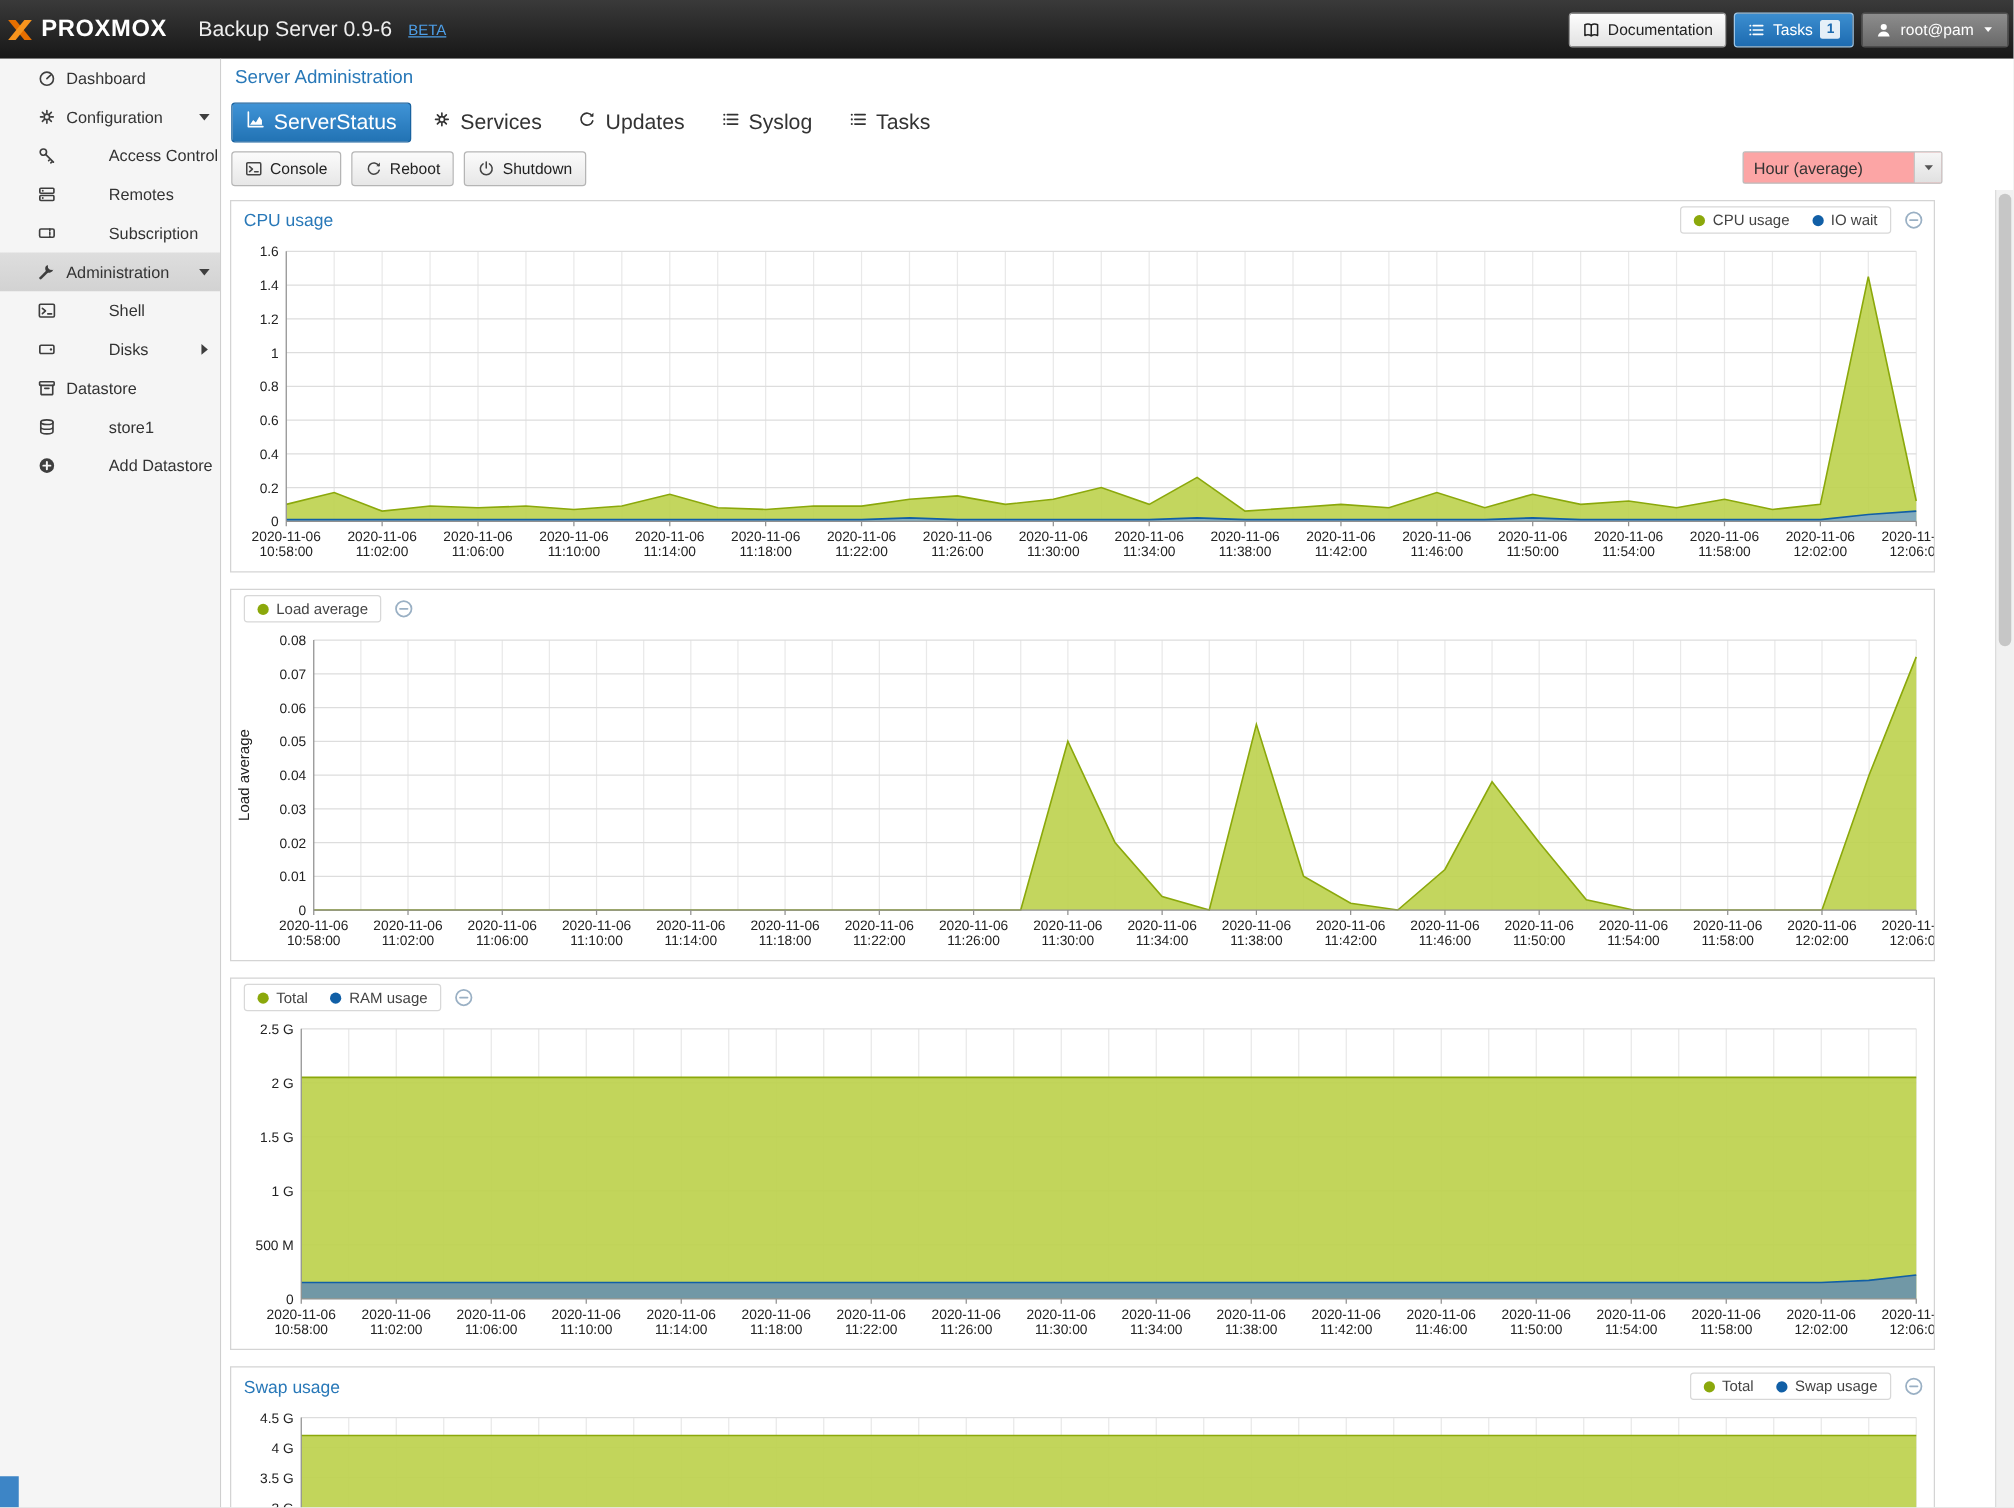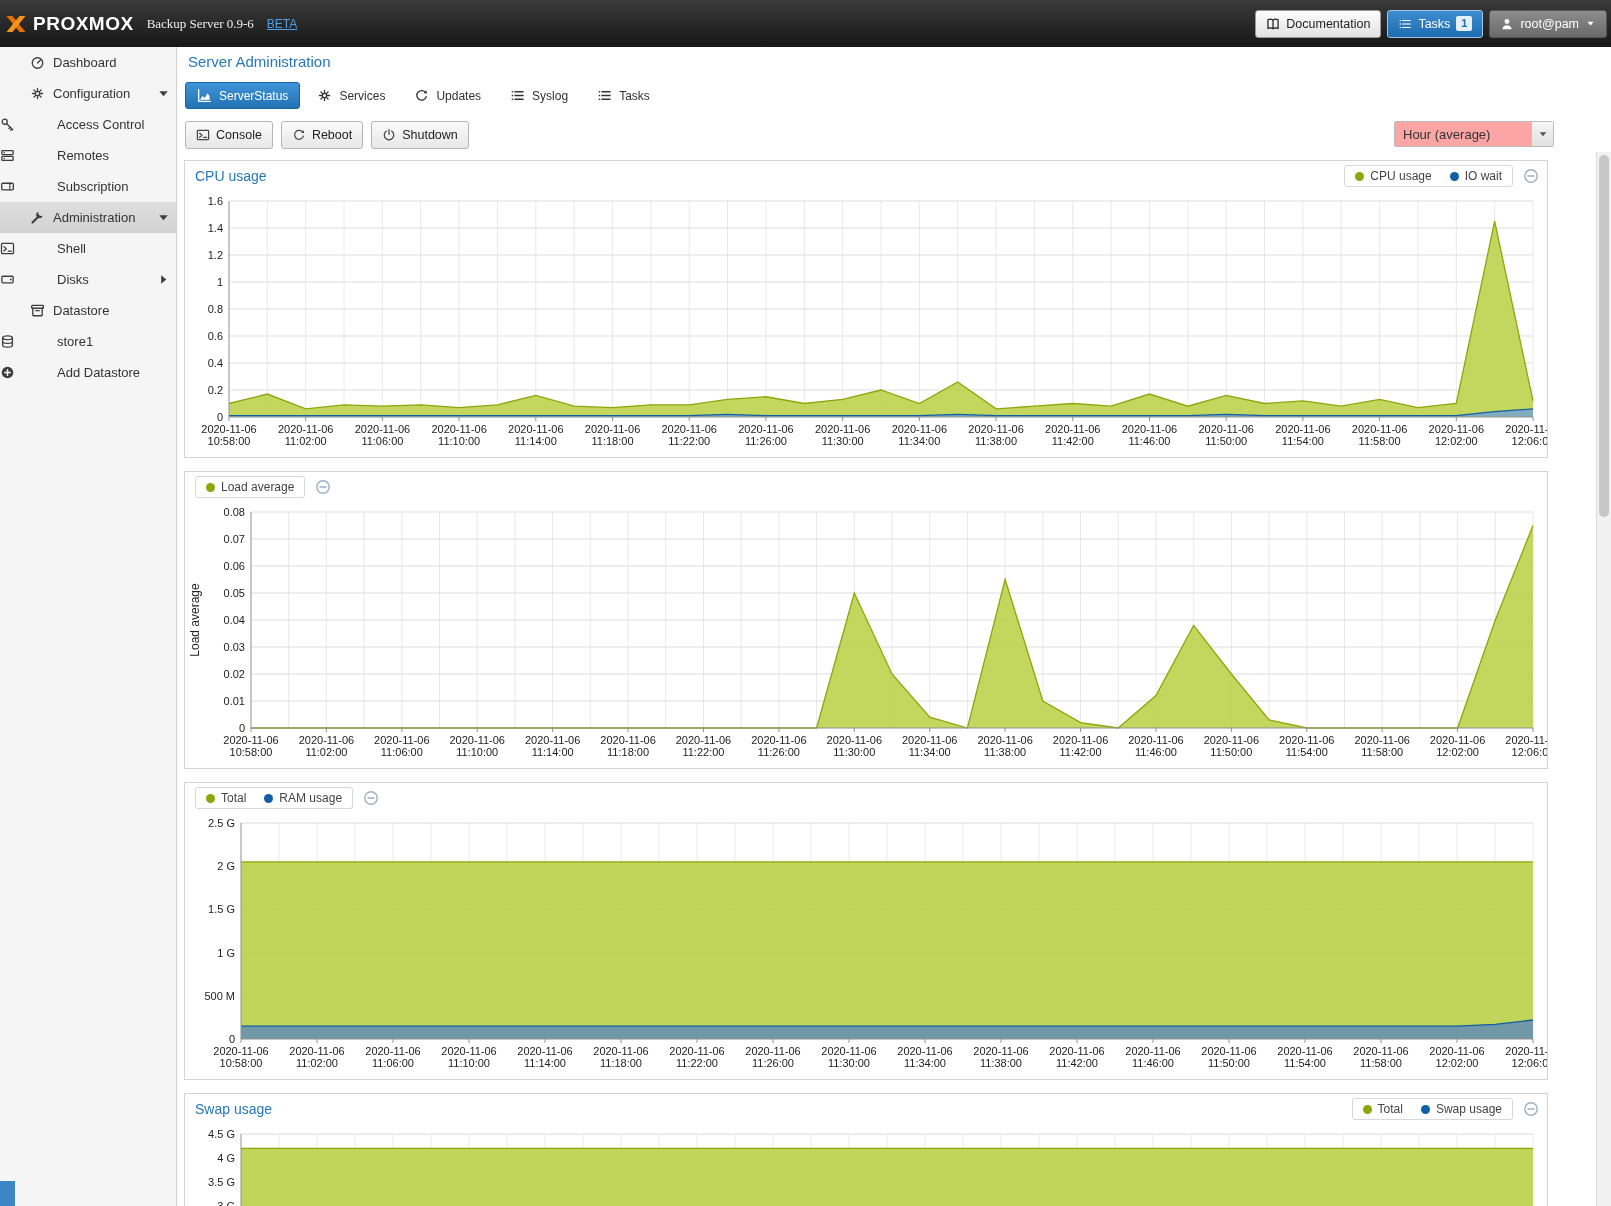--- a/index.html
+++ b/index.html
@@ -6,43 +6,43 @@
   .app{position:relative;width:1611px;height:1206px;background:#fff;overflow:hidden;
        font-family:"Liberation Sans",sans-serif;color:#222;}
   svg.icon{stroke:currentColor;fill:none;stroke-width:1.4;stroke-linecap:round;stroke-linejoin:round;flex:0 0 auto;}
   svg text{font-family:"Liberation Sans",sans-serif;}
 
   
   .topbar{position:absolute;top:0;left:0;right:0;height:47px;background:linear-gradient(#3a3a3a,#171717);
           display:flex;align-items:center;padding:0 4px;box-sizing:border-box;gap:6px;}
   .brand{display:flex;align-items:center;gap:5px;}
   .brand-text{color:#fff;font-weight:bold;font-size:19px;letter-spacing:.5px;}
-  .product{color:#eee;font-size:13px;margin-left:7px;font-family:Liberation Serif, serif;}
+  .product{color:#eee;font-size:17px;margin-left:19px;}
   .beta{color:#4d9fe8;font-size:12px;margin-left:7px;text-decoration:underline;cursor:pointer;}
   .topbar-spacer{flex:1;}
   .tb-btn{display:flex;align-items:center;gap:6px;font-size:12.5px;border-radius:3px;padding:4px 10px;cursor:pointer;height:18px;}
   .tb-btn.light{background:linear-gradient(#fdfdfd,#e2e2e2);border:1px solid #989898;color:#222;}
   .tb-btn.blue{background:linear-gradient(#3c8ed0,#1d6bb0);border:1px solid #9ec7e8;color:#fff;}
   .tb-btn.gray{background:linear-gradient(#8d8d8d,#696969);border:1px solid #555;color:#fff;}
   .badge{background:rgba(255,255,255,.88);color:#1d6bb0;border-radius:2px;padding:0 5px;font-size:11px;font-weight:bold;line-height:15px;}
 
   
   .sidebar{position:absolute;top:47px;left:0;bottom:0;width:176px;background:#f5f5f5;border-right:1px solid #cfcfcf;}
   .nav-item{position:relative;display:flex;align-items:center;gap:8px;height:31px;font-size:13px;color:#333;cursor:pointer;}
   .nav-item .icon{width:15px;height:15px;color:#3e3e3e;}
   .lvl0{padding-left:30px;}
-  .lvl1{gap:42px;}
+  .lvl1{padding-left:30px;gap:42px;}
   .nav-item.selected{background:linear-gradient(#dedede,#d2d2d2);}
   .expander{position:absolute;right:5px;width:13px;height:13px;color:#8a8a8a;}
 
   
   .main{position:absolute;top:47px;left:177px;right:0;bottom:0;background:#fff;}
   .page-title{position:absolute;top:6px;left:11px;font-size:15px;color:#2878b8;}
   .tabbar{position:absolute;top:35px;left:8px;display:flex;gap:5px;align-items:center;}
-  .tab{display:flex;align-items:center;gap:7px;padding:5px 11px;font-size:12px;color:#333;border-radius:3px;
+  .tab{display:flex;gap:7px;padding:5px 11px;font-size:17px;color:#333;border-radius:3px;
        border:1px solid transparent;cursor:pointer;}
   .tab .icon{width:15px;height:15px;}
   .tab.active{background:linear-gradient(#3f93d6,#2273b4);color:#fff;border-color:#18629f;}
   .toolbar{position:absolute;top:74px;left:8px;right:0;height:28px;}
   .toolbar-btns{display:flex;gap:8px;align-items:center;}
   .btn{display:flex;align-items:center;gap:6px;background:linear-gradient(#fbfbfb,#e7e7e7);border:1px solid #b5b5b5;
        border-radius:3px;padding:4px 10px;font-size:12.5px;color:#222;cursor:pointer;height:18px;}
   .btn .icon{width:14px;height:14px;color:#444;}
   .combo{position:absolute;right:57px;top:0;width:160px;height:26px;border:1px solid #bcbcbc;border-radius:2px;
          background:#fca5a5;display:flex;align-items:center;font-size:13px;color:#333;cursor:pointer;box-sizing:border-box;}

